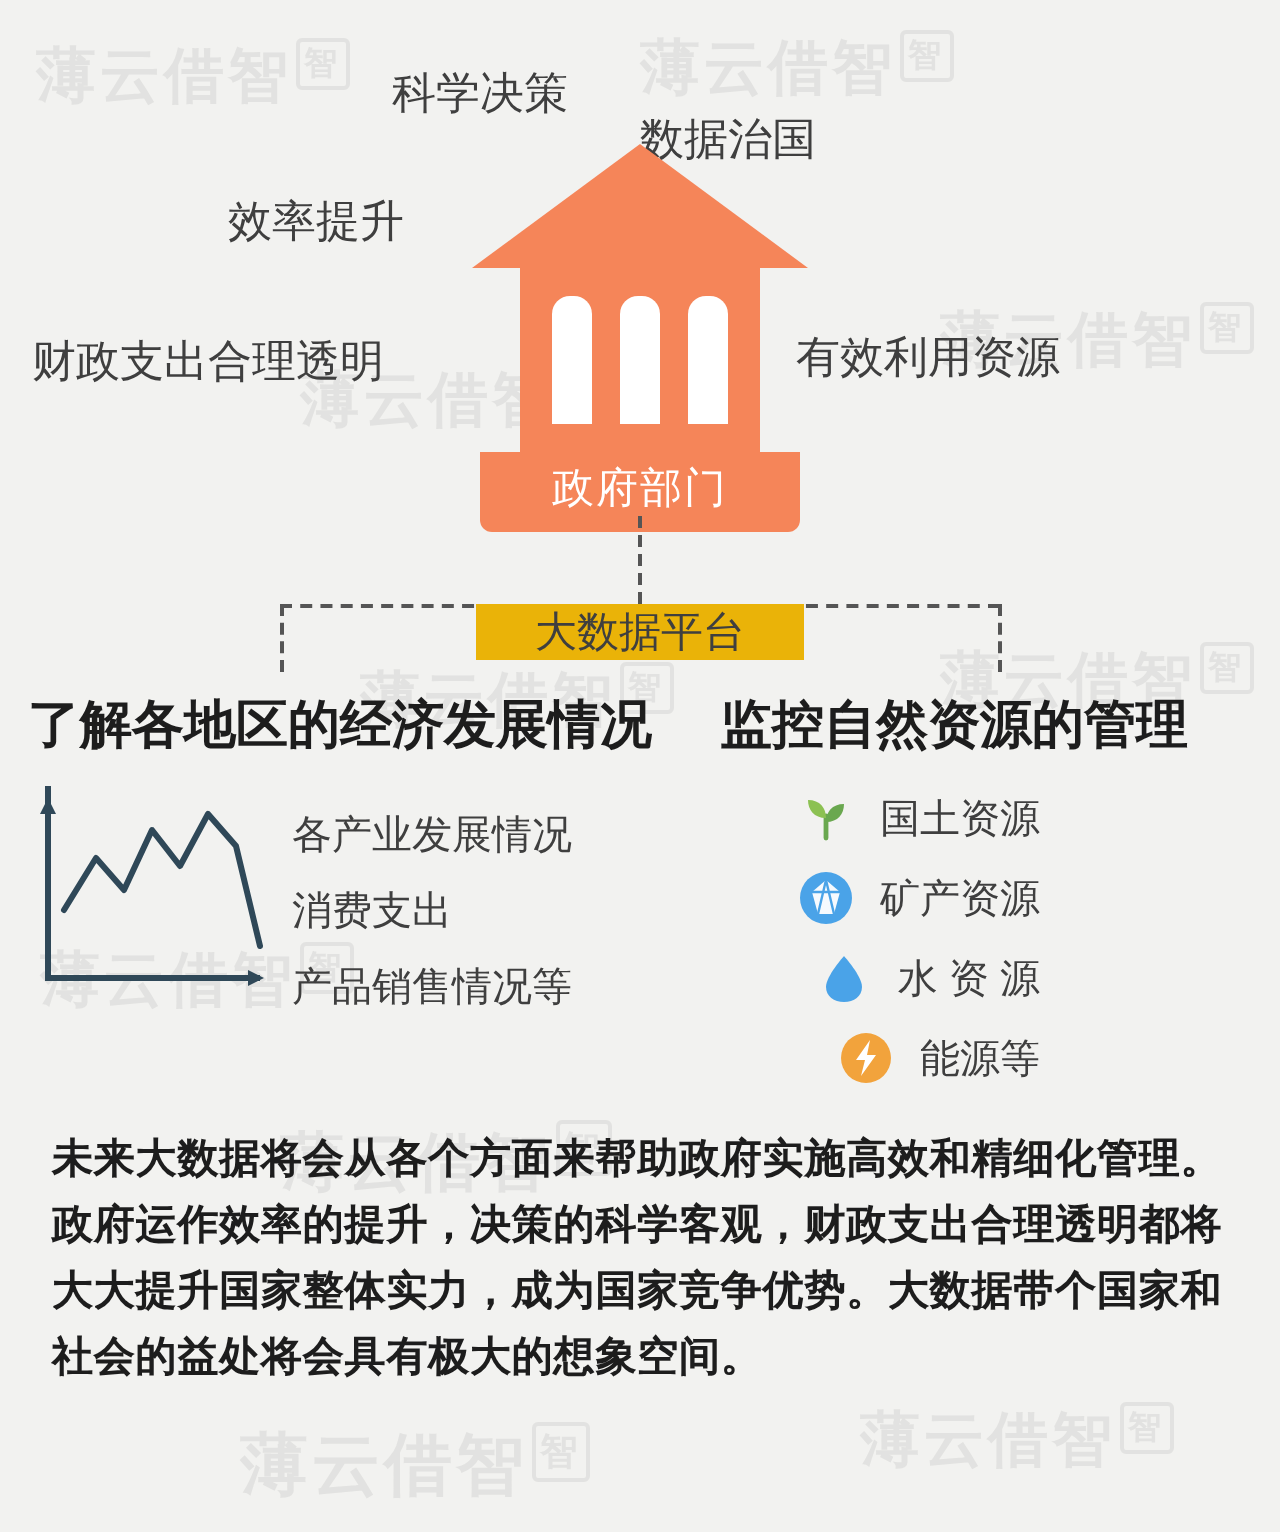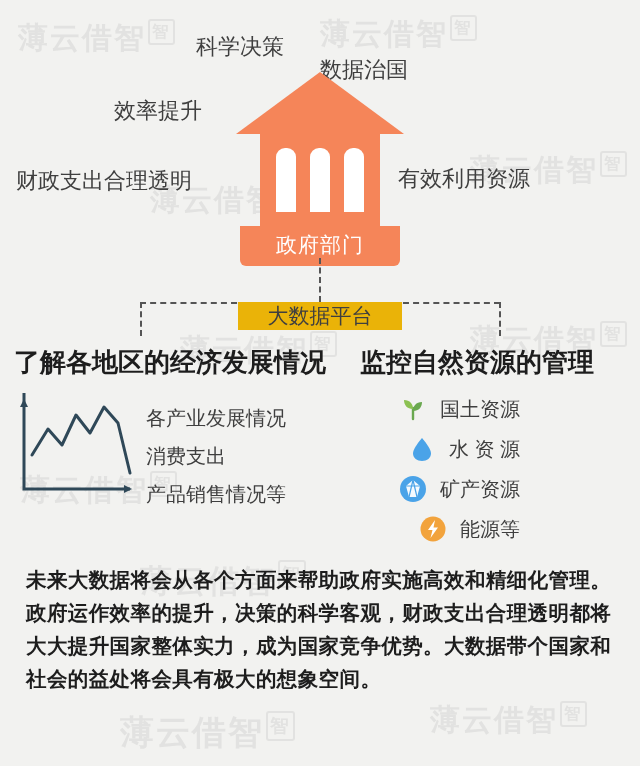--- a/index.html
+++ b/index.html
@@ -271,35 +271,35 @@
         <svg width="28" height="28" viewBox="0 0 28 28">
           <path d="M14,24 L14,13" stroke="#6aa84f" stroke-width="2.4" fill="none" stroke-linecap="round"></path>
           <path d="M14,14 C8,14 5,10 5,5 C11,5 14,9 14,14 Z" fill="#8cc152"></path>
           <path d="M14,16 C20,16 23,12 23,7 C17,7 14,11 14,16 Z" fill="#6aa84f"></path>
         </svg>
       </span>
       <span>国土资源</span>
     </div>
     <div class="ritem">
       <span class="ricon">
-        <svg width="28" height="28" viewBox="0 0 28 28">
-          <path d="M14,3 C14,3 5,13 5,18.5 C5,23 9,26 14,26 C19,26 23,23 23,18.5 C23,13 14,3 14,3 Z" fill="#4aa3e8"></path>
-        </svg>
-      </span>
-      <span>水 资 源</span>
-    </div>
-    <div class="ritem">
-      <span class="ricon">
         <svg width="30" height="30" viewBox="0 0 30 30">
           <circle cx="15" cy="15" r="13" fill="#4aa3e8"></circle>
           <path d="M15,6 L22,12 L19,23 L11,23 L8,12 Z" fill="#ffffff" opacity="0.95"></path>
           <path d="M15,6 L19,23 M15,6 L11,23 M8,12 L22,12" stroke="#4aa3e8" stroke-width="1.2" fill="none"></path>
         </svg>
       </span>
       <span>矿产资源</span>
+    </div>
+    <div class="ritem">
+      <span class="ricon">
+        <svg width="28" height="28" viewBox="0 0 28 28">
+          <path d="M14,3 C14,3 5,13 5,18.5 C5,23 9,26 14,26 C19,26 23,23 23,18.5 C23,13 14,3 14,3 Z" fill="#4aa3e8"></path>
+        </svg>
+      </span>
+      <span>水 资 源</span>
     </div>
     <div class="ritem">
       <span class="ricon">
         <svg width="28" height="28" viewBox="0 0 28 28">
           <circle cx="14" cy="14" r="12.5" fill="#f2a33c"></circle>
           <path d="M16,5 L9,15 L13.5,15 L11.5,23 L19,12.5 L14.5,12.5 Z" fill="#ffffff"></path>
         </svg>
       </span>
       <span>能源等</span>
     </div>

